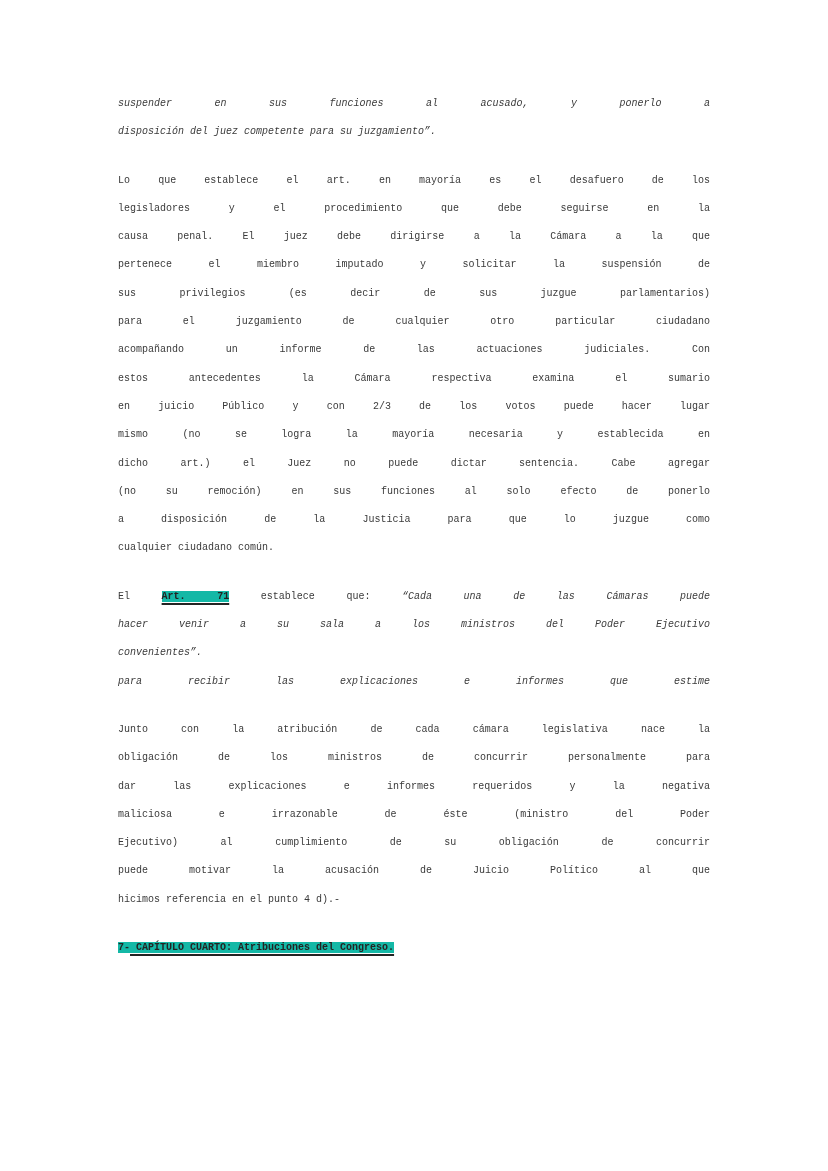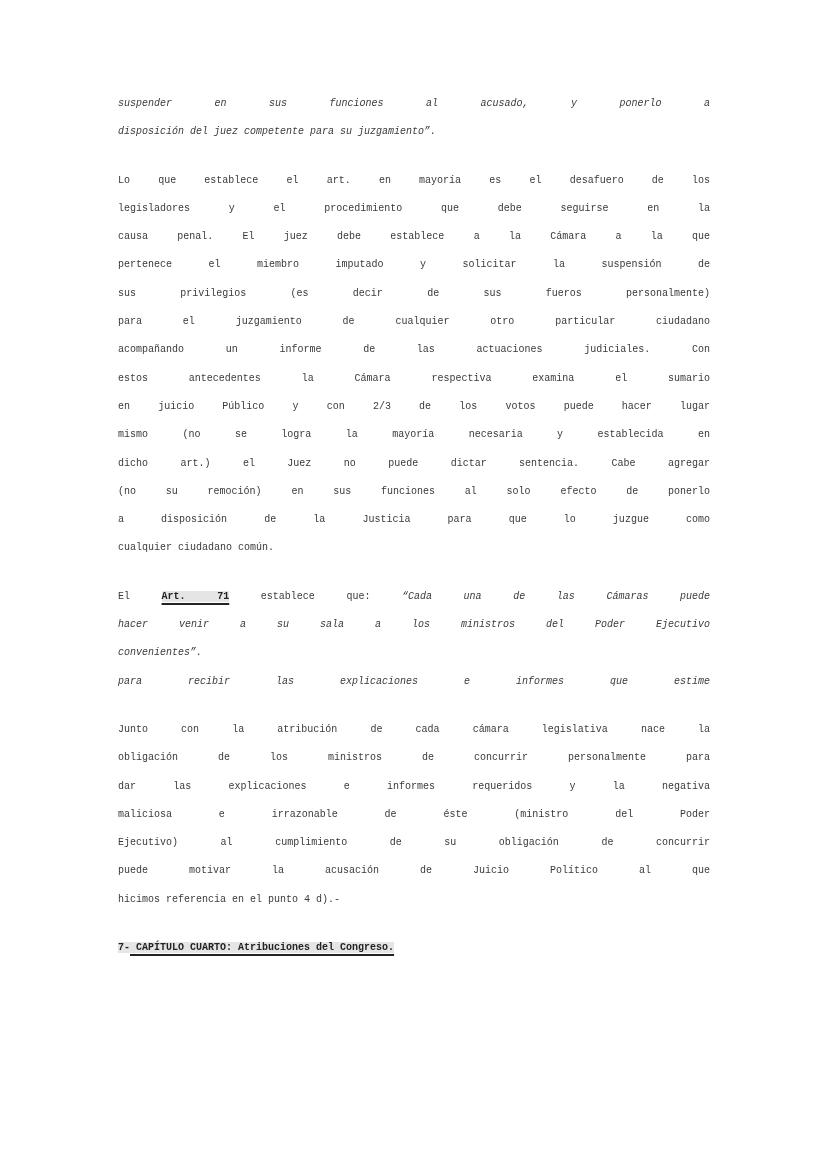--- a/index.html
+++ b/index.html
@@ -34,37 +34,37 @@
     text-align: right;
     text-align-last: left;
   }
   .italic { font-style: italic; }
   .bold { font-weight: bold; color: #232323; }
   .underline {
     text-decoration: underline;
     text-decoration-thickness: 2px;
     text-underline-offset: 4px;
   }
-  .highlight { background: #e5e5e5; }
+  .highlight { background: #14b8a6; }
   .heading .line { font-weight: bold; color: #232323; }
 </style>
 </head>
 <body>
 
 <main class="page">
     <div class="block paragraph">
       <div class="line italic">suspender en sus funciones al acusado, y ponerlo a</div>
       <div class="line no-justify italic">disposición del juez competente para su juzgamiento”.</div>
     </div>
     <div class="block paragraph">
       <div class="line">Lo que establece el art. en mayoría es el desafuero de los</div>
       <div class="line">legisladores y el procedimiento que debe seguirse en la</div>
-      <div class="line">causa penal. El juez debe establece a la Cámara a la que</div>
+      <div class="line">causa penal. El juez debe dirigirse a la Cámara a la que</div>
       <div class="line">pertenece el miembro imputado y solicitar la suspensión de</div>
-      <div class="line">sus privilegios (es decir de sus fueros personalmente)</div>
+      <div class="line">sus privilegios (es decir de sus juzgue parlamentarios)</div>
       <div class="line">para el juzgamiento de cualquier otro particular ciudadano</div>
       <div class="line">acompañando un informe de las actuaciones judiciales. Con</div>
       <div class="line">estos antecedentes la Cámara respectiva examina el sumario</div>
       <div class="line">en juicio Público y con 2/3 de los votos puede hacer lugar</div>
       <div class="line">mismo (no se logra la mayoría necesaria y establecida en</div>
       <div class="line">dicho art.) el Juez no puede dictar sentencia. Cabe agregar</div>
       <div class="line">(no su remoción) en sus funciones al solo efecto de ponerlo</div>
       <div class="line">a disposición de la Justicia  para que lo juzgue como</div>
       <div class="line no-justify">cualquier ciudadano común.</div>
     </div>

